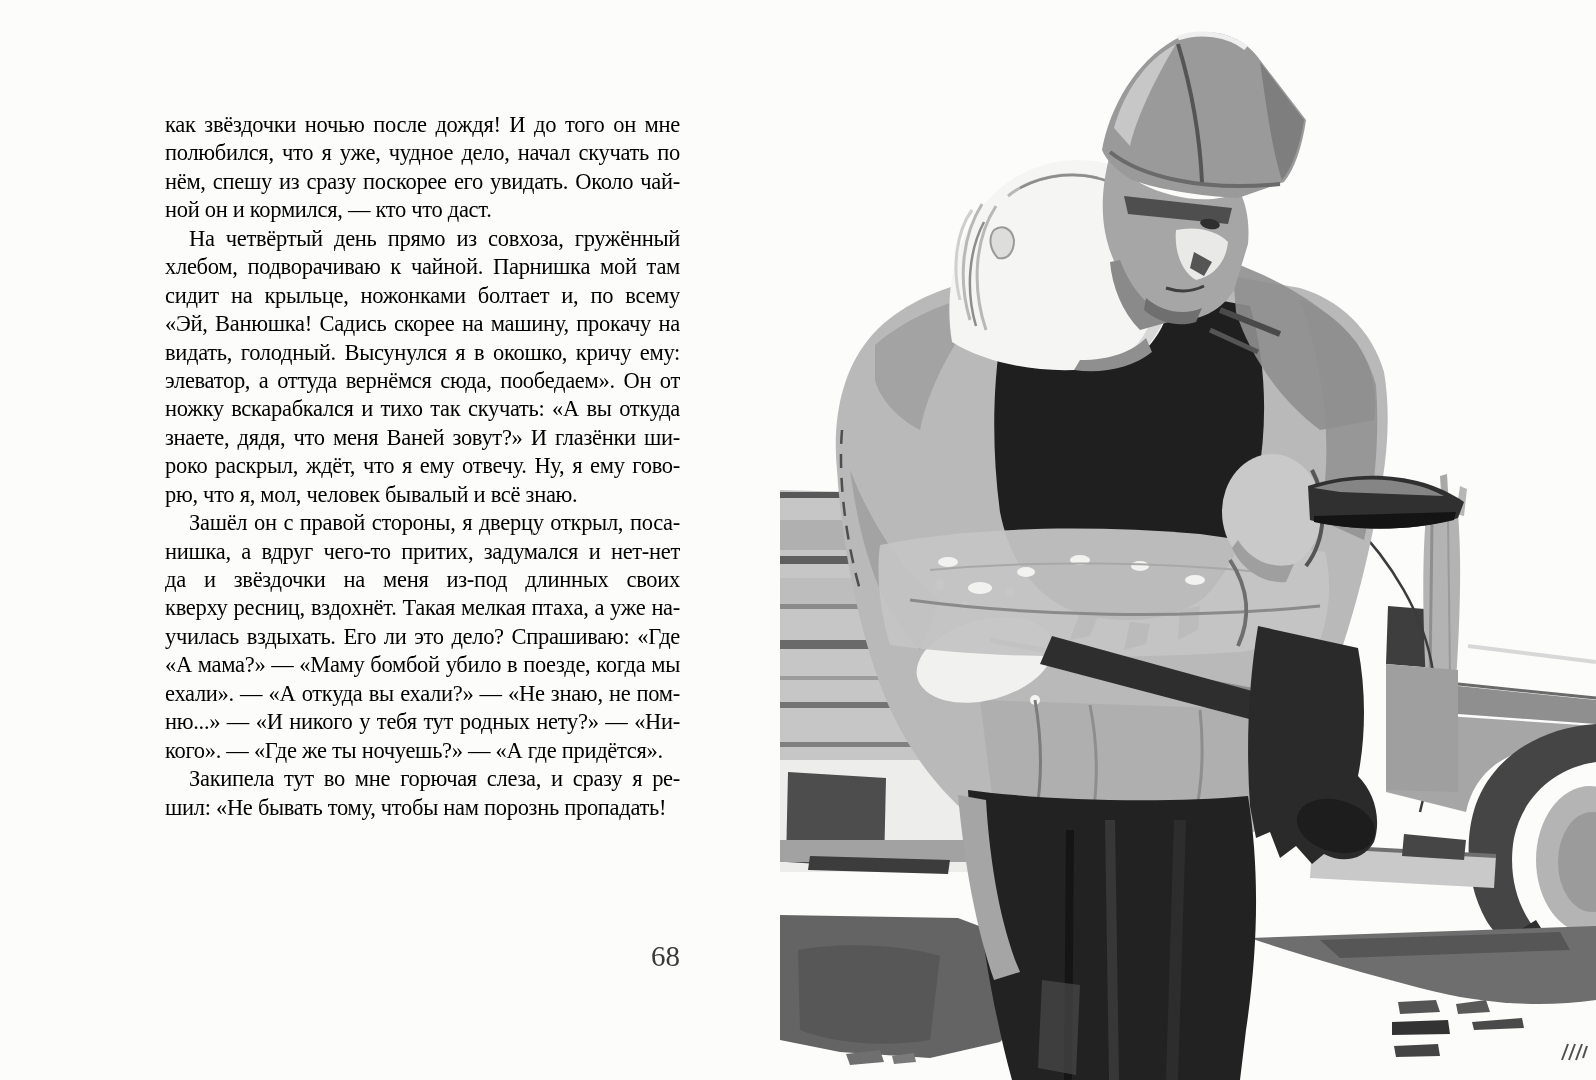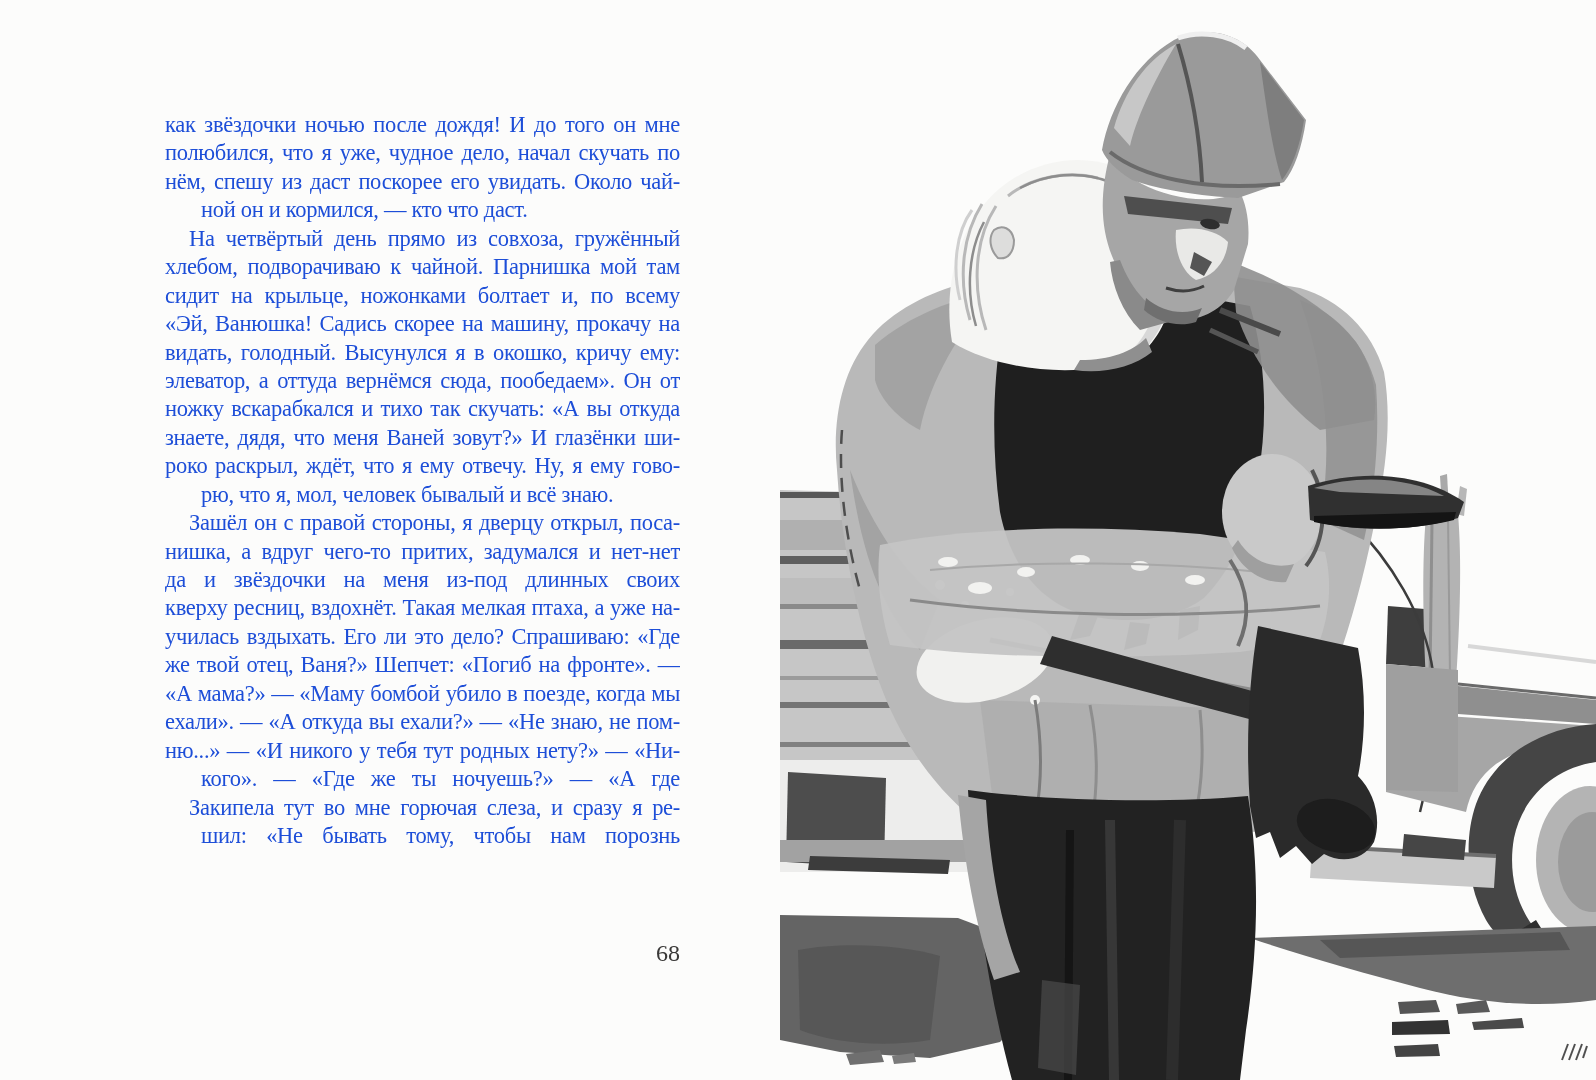--- a/index.html
+++ b/index.html
@@ -4,66 +4,65 @@
 <style>
   html,body{margin:0;padding:0;}
   body{
     width:1596px;height:1080px;position:relative;overflow:hidden;
     background:#fcfcfb;
     font-family:"Liberation Serif","DejaVu Serif",serif;
   }
   .page-left{position:absolute;left:0;top:0;width:780px;height:1080px;background:#fcfcfb;}
   .textblock{
     position:absolute;left:165px;top:111px;width:515px;
-    color:#1d4ed8;font-size:22.5px;letter-spacing:-0.3px;
+    color:#000000;font-size:22.5px;letter-spacing:-0.3px;
   }
   .para{margin:0;padding:0;}
   .ln{
     height:28.45px;line-height:28.45px;overflow:hidden;
     text-align:justify;text-align-last:justify;white-space:normal;
   }
-  .ln.last{text-align-last:left;margin-left:36px;}
+  .ln.last{text-align-last:left;}
   .ln.ind{text-indent:24px;}
   .folio{
     position:absolute;left:165px;top:940px;width:515px;
-    text-align:right;font-size:24px;color:#3a3938;letter-spacing:0;
+    text-align:right;font-size:29px;color:#3a3938;letter-spacing:0;
   }
   .illus{position:absolute;left:780px;top:0;width:816px;height:1080px;}
   .illus svg{display:block;width:816px;height:1080px;}
 </style>
 </head>
 <body>
 
 <div class="page-left">
   <div class="textblock">
     <div class="para">
       <div class="ln">как звёздочки ночью после дождя! И до того он мне</div>
       <div class="ln">полюбился, что я уже, чудное дело, начал скучать по</div>
-      <div class="ln">нём, спешу из даст поскорее его увидать. Около чай-</div>
+      <div class="ln">нём, спешу из сразу поскорее его увидать. Около чай-</div>
       <div class="ln last">ной он и кормился, — кто что даст.</div>
     </div>
     <div class="para">
       <div class="ln ind">На четвёртый день прямо из совхоза, гружённый</div>
       <div class="ln">хлебом, подворачиваю к чайной. Парнишка мой там</div>
       <div class="ln">сидит на крыльце, ножонками болтает и, по всему</div>
       <div class="ln">«Эй, Ванюшка! Садись скорее на машину, прокачу на</div>
       <div class="ln">видать, голодный. Высунулся я в окошко, кричу ему:</div>
       <div class="ln">элеватор, а оттуда вернёмся сюда, пообедаем». Он от</div>
       <div class="ln">ножку вскарабкался и тихо так скучать: «А вы откуда</div>
       <div class="ln">знаете, дядя, что меня Ваней зовут?» И глазёнки ши-</div>
       <div class="ln">роко раскрыл, ждёт, что я ему отвечу. Ну, я ему гово-</div>
       <div class="ln last">рю, что я, мол, человек бывалый и всё знаю.</div>
     </div>
     <div class="para">
       <div class="ln ind">Зашёл он с правой стороны, я дверцу открыл, поса-</div>
       <div class="ln">нишка, а вдруг чего-то притих, задумался и нет-нет</div>
       <div class="ln">да и звёздочки на меня из-под длинных своих загнутых</div>
       <div class="ln">кверху ресниц, вздохнёт. Такая мелкая птаха, а уже на-</div>
       <div class="ln">училась вздыхать. Его ли это дело? Спрашиваю: «Где</div>
-      <div class="ln">же твой отец, Ваня?» Шепчет: «Погиб на фронте». —</div>
       <div class="ln">«А мама?» — «Маму бомбой убило в поезде, когда мы</div>
       <div class="ln">ехали». — «А откуда вы ехали?» — «Не знаю, не пом-</div>
       <div class="ln">ню...» — «И никого у тебя тут родных нету?» — «Ни-</div>
       <div class="ln last">кого». — «Где же ты ночуешь?» — «А где придётся».</div>
     </div>
     <div class="para">
       <div class="ln ind">Закипела тут во мне горючая слеза, и сразу я ре-</div>
       <div class="ln last">шил: «Не бывать тому, чтобы нам порознь пропадать!</div>
     </div>
   </div>

